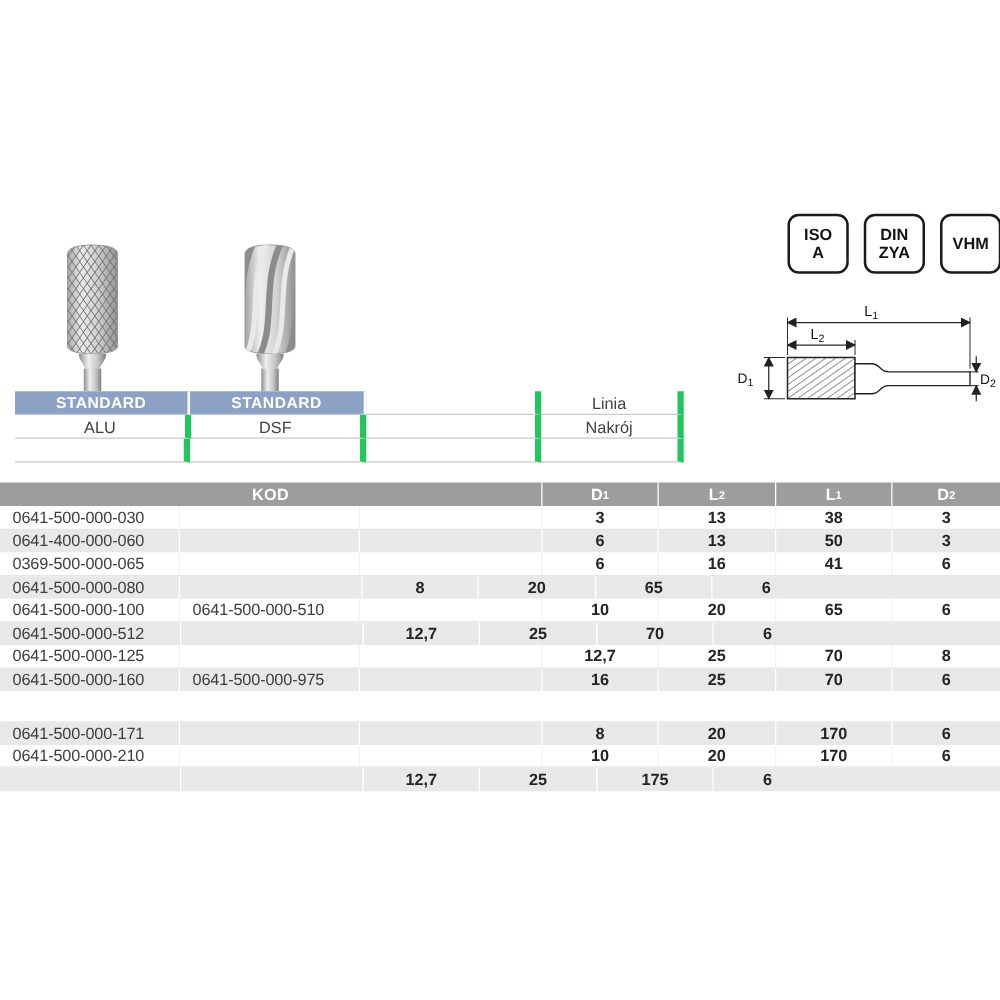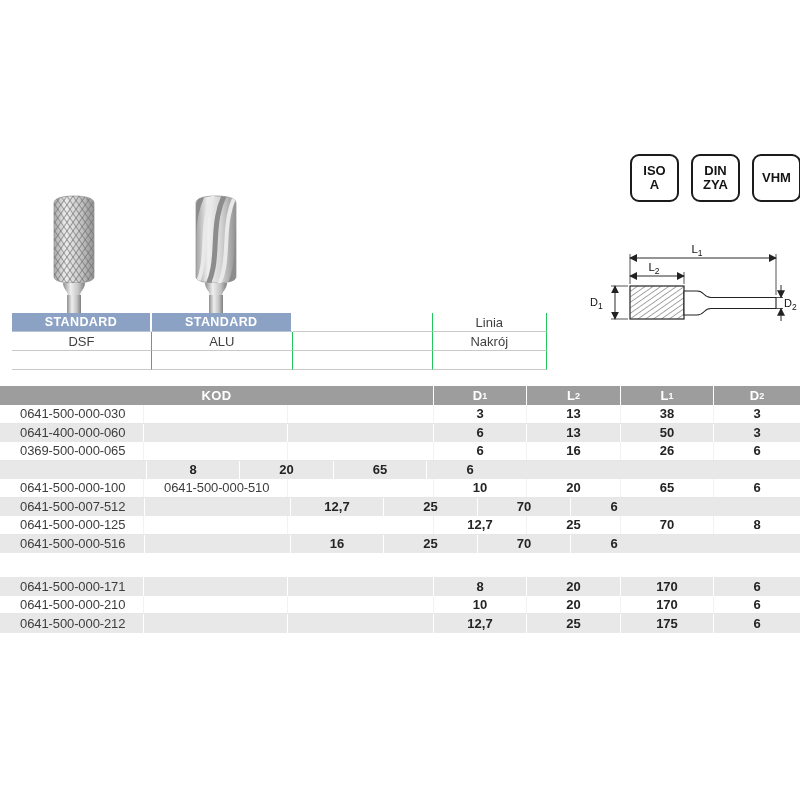--- a/index.html
+++ b/index.html
@@ -6,52 +6,52 @@
   .page{position:relative;width:800px;height:800px;background:#fff;overflow:hidden;
         font-family:"Liberation Sans",sans-serif;
         --accent-blue:#8ca2c4;--header-gray:#9d9d9d;--stripe-gray:#e8e8e8;}
 
   
   .burr{position:absolute;top:170px;width:52px;height:145px;}
   .burr.b1{left:48px;}
   .burr.b2{left:190px;}
 
   
-  .badges{position:absolute;left:630px;top:154px;display:flex;gap:12px;align-items:center;}
+  .badges{position:absolute;left:630px;top:171px;display:flex;gap:12px;align-items:center;}
   .badge{width:45px;height:44px;border:2.5px solid #1b1b1b;border-radius:9px;background:#fff;
          display:flex;flex-direction:column;align-items:center;justify-content:center;
          font-weight:bold;font-size:13px;line-height:14px;color:#141414;}
 
   
   .diagram{position:absolute;left:588px;top:238px;width:212px;height:92px;}
 
   
   .info-table{position:absolute;left:0;top:313px;width:547px;}
   .info-row{display:flex;height:19px;padding-left:12px;}
   .info-cell{box-sizing:border-box;display:flex;align-items:center;justify-content:center;
-             font-size:13px;color:#3f3f3f;border-right:1px solid #22c55e;border-bottom:1px solid #c9c9c9;}
+             font-size:13px;color:#3f3f3f;border-right:5px solid #22c55e;border-bottom:1px solid #c9c9c9;}
   .info-cell.c0{width:143px;}.info-cell.c1{width:144px;}.info-cell.c2{width:143px;}.info-cell.c3{width:117px;}
   .info-cell.std{background:var(--accent-blue);color:#fff;font-weight:bold;font-size:12.5px;
                  letter-spacing:.4px;border-right:2px solid #fff;border-bottom:1px solid #b9c3d6;}
 
   
   .main-table{position:absolute;left:0;top:386px;width:800px;font-size:13px;}
   .mt-header{display:flex;height:19px;background:var(--header-gray);color:#fff;font-weight:bold;}
   .mh{box-sizing:border-box;display:flex;align-items:center;justify-content:center;border-left:1px solid #fff;}
   .mh.kod{width:433px;border-left:0;letter-spacing:.3px;}
   .wd0{width:93px;}.wd1{width:94px;}.wd2{width:93px;}.wd3{width:87px;}
   sub{font-size:9px;line-height:0;vertical-align:-3px;}
   .trow{display:flex;height:18.5px;box-sizing:border-box;}
   .trow.white{background:#fff;border-bottom:1px solid #e6e6e6;}
   .trow.gray{background:var(--stripe-gray);}
   .td{box-sizing:border-box;display:flex;align-items:center;}
   .trow.gray .td{border-left:1.5px solid #fff;}
   .trow.white .td{border-left:1px solid #f2f2f2;}
   .trow .td:first-child{border-left:0;}
-  .td.code{justify-content:flex-start;padding-left:20px;color:#3d3d3d;letter-spacing:-.1px;}
+  .td.code{justify-content:flex-start;padding-left:10px;color:#3d3d3d;letter-spacing:-.1px;}
   .td.cw0{width:143px;}.td.cw1{width:144px;}.td.cw2{width:146px;}
   .td.val{justify-content:center;font-weight:bold;color:#242424;}
   .tgap{height:24px;background:#fff;}
 </style>
 </head>
 <body>
 
 <div class="page" style="--accent-blue: #8ca2c4; --header-gray: #9d9d9d; --stripe-gray: #e8e8e8;">
 
   <svg class="burr b1" viewBox="0 0 52 145">
@@ -162,22 +162,22 @@
   </svg>
 
   <div class="info-table">
       <div class="info-row">
         <div class="info-cell c0 std">STANDARD</div>
         <div class="info-cell c1 std">STANDARD</div>
         <div class="info-cell c2"></div>
         <div class="info-cell c3">Linia</div>
       </div>
       <div class="info-row">
+        <div class="info-cell c1">ALU</div>
         <div class="info-cell c0">DSF</div>
-        <div class="info-cell c1">ALU</div>
         <div class="info-cell c2"></div>
         <div class="info-cell c3">Nakrój</div>
       </div>
       <div class="info-row">
         <div class="info-cell c0"></div>
         <div class="info-cell c1"></div>
         <div class="info-cell c2"></div>
         <div class="info-cell c3"></div>
       </div>
     </div>
@@ -220,58 +220,60 @@
           <div class="td val wd1">13</div>
           <div class="td val wd2">50</div>
           <div class="td val wd3">3</div>
         </div>
         <div class="trow white">
           <div class="td code cw0">0369-500-000-065</div>
           <div class="td code cw1"></div>
           <div class="td code cw2"></div>
           <div class="td val wd0">6</div>
           <div class="td val wd1">16</div>
-          <div class="td val wd2">26</div>
-          <div class="td val wd3">6</div>
-        </div>
-        <div class="trow gray">
+          <div class="td val wd2">41</div>
+          <div class="td val wd3">6</div>
+        </div>
+        <div class="trow gray">
+          <div class="td code cw0">0641-500-000-080</div>
           <div class="td code cw2"></div>
           <div class="td val wd0">8</div>
           <div class="td val wd1">20</div>
           <div class="td val wd2">65</div>
           <div class="td val wd3">6</div>
         </div>
         <div class="trow white">
           <div class="td code cw0">0641-500-000-100</div>
           <div class="td code cw1">0641-500-000-510</div>
           <div class="td code cw2"></div>
           <div class="td val wd0">10</div>
           <div class="td val wd1">20</div>
           <div class="td val wd2">65</div>
           <div class="td val wd3">6</div>
         </div>
         <div class="trow gray">
-          <div class="td code cw1">0641-500-007-512</div>
+          <div class="td code cw1">0641-500-000-512</div>
           <div class="td code cw2"></div>
           <div class="td val wd0">12,7</div>
           <div class="td val wd1">25</div>
           <div class="td val wd2">70</div>
           <div class="td val wd3">6</div>
         </div>
         <div class="trow white">
           <div class="td code cw0">0641-500-000-125</div>
           <div class="td code cw1"></div>
           <div class="td code cw2"></div>
           <div class="td val wd0">12,7</div>
           <div class="td val wd1">25</div>
           <div class="td val wd2">70</div>
           <div class="td val wd3">8</div>
         </div>
         <div class="trow gray">
-          <div class="td code cw1">0641-500-000-516</div>
+          <div class="td code cw0">0641-500-000-160</div>
+          <div class="td code cw1">0641-500-000-975</div>
           <div class="td code cw2"></div>
           <div class="td val wd0">16</div>
           <div class="td val wd1">25</div>
           <div class="td val wd2">70</div>
           <div class="td val wd3">6</div>
         </div>
         <div class="tgap"></div>
         <div class="trow gray">
           <div class="td code cw0">0641-500-000-171</div>
           <div class="td code cw1"></div>
@@ -284,21 +286,20 @@
         <div class="trow white">
           <div class="td code cw0">0641-500-000-210</div>
           <div class="td code cw1"></div>
           <div class="td code cw2"></div>
           <div class="td val wd0">10</div>
           <div class="td val wd1">20</div>
           <div class="td val wd2">170</div>
           <div class="td val wd3">6</div>
         </div>
         <div class="trow gray">
-          <div class="td code cw0">0641-500-000-212</div>
           <div class="td code cw1"></div>
           <div class="td code cw2"></div>
           <div class="td val wd0">12,7</div>
           <div class="td val wd1">25</div>
           <div class="td val wd2">175</div>
           <div class="td val wd3">6</div>
         </div>
       </div>
   </div>
 

